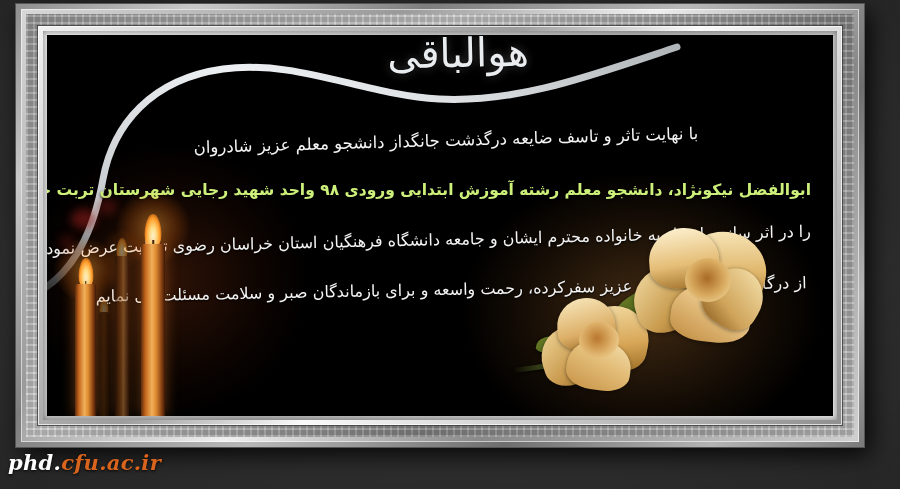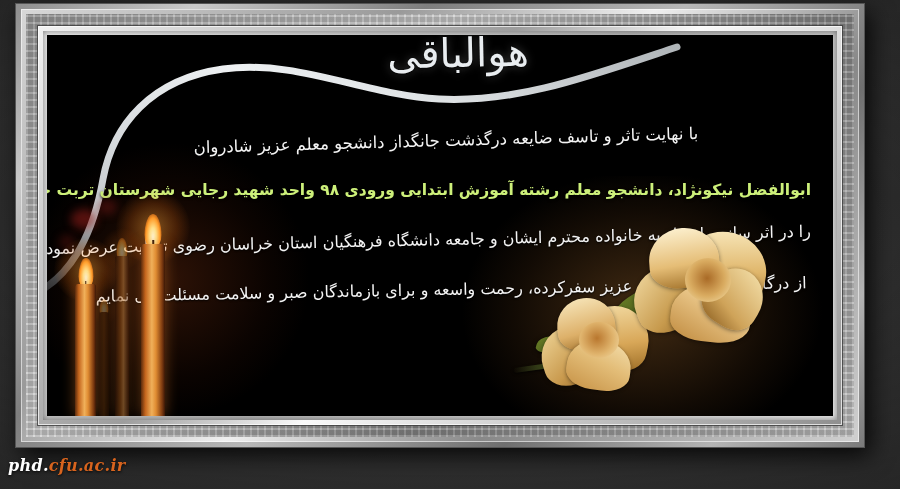--- a/index.html
+++ b/index.html
@@ -196,21 +196,21 @@
   }
   .rose-core{
     position:absolute;border-radius:50%;
   }
 
   
   .watermark{
     position:absolute;left:8px;bottom:14px;
     font-family:"DejaVu Serif","Liberation Serif",serif;
     font-style:italic;font-weight:bold;
-    font-size:16px;
+    font-size:21px;
     direction:ltr;
     letter-spacing:.3px;
     text-shadow:0 1px 3px rgba(0,0,0,.9);
     z-index:40;
   }
   .wm-a{color:#ffffff;}
   .wm-b{color:#d8641e;}
 </style>
 </head>
 <body>

